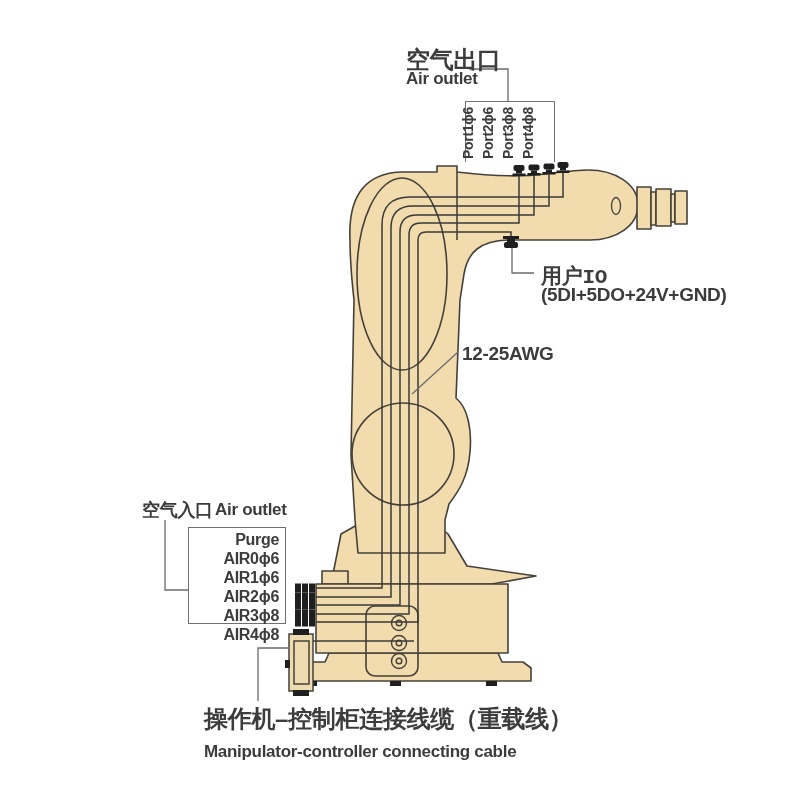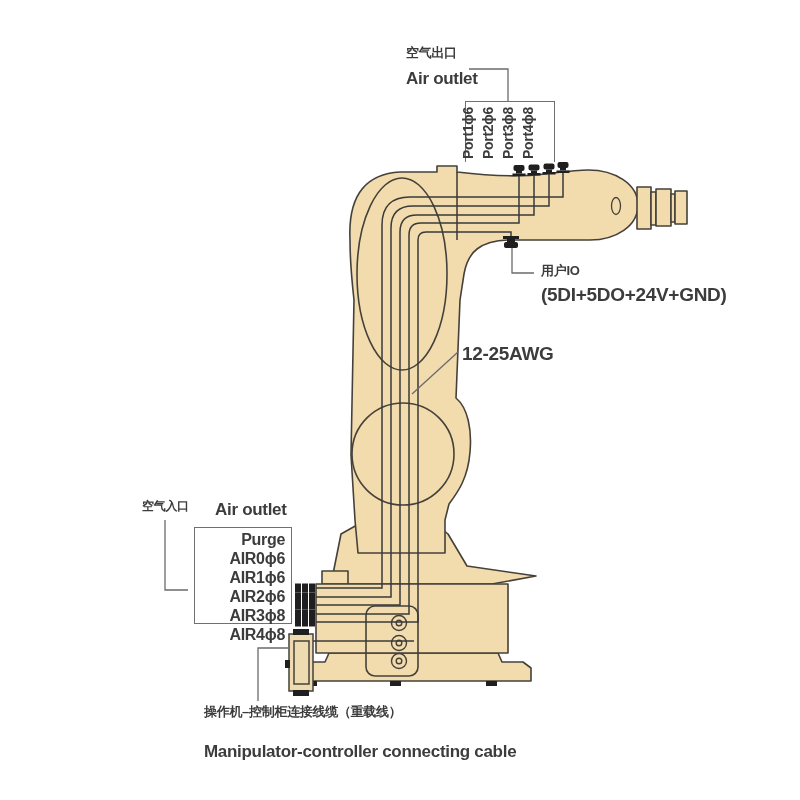--- a/index.html
+++ b/index.html
@@ -2,36 +2,36 @@
 <html><head>
 <meta charset="utf-8">
 <style>
   html,body{margin:0;padding:0;background:#ffffff;}
   .stage{
     position:relative;width:800px;height:800px;background:#ffffff;overflow:hidden;
     font-family:"Liberation Sans","DejaVu Sans",sans-serif;color:#3c3c3c;
   }
   .stage svg{position:absolute;left:0;top:0;}
   .lbl{position:absolute;white-space:nowrap;font-weight:bold;color:#3c3c3c;letter-spacing:-0.3px;}
-  .cn-lg{font-size:13px;}
-  .cn-md{font-size:12px;}
+  .cn-lg{font-size:24px;}
+  .cn-md{font-size:18px;}
   .en-lg{font-size:17px;}
   .en-md{font-size:19px;}
   .portbox{
     position:absolute;left:465px;top:101px;width:88px;height:60px;
     border-top:1.4px solid #707070;border-left:1.4px solid #707070;border-right:1.4px solid #707070;
   }
   .portlbl{
     position:absolute;bottom:3px;height:15px;font-size:14px;font-weight:bold;
     transform-origin:0 100%;transform:rotate(-90deg);white-space:nowrap;letter-spacing:-0.3px;
   }
   .inletbox{
     position:absolute;left:188px;top:527px;width:98px;height:97px;
     border:1.4px solid #707070;box-sizing:border-box;
-    text-align:right;padding:2px 6px 0 0;margin-left:6px;
+    text-align:right;padding:2px 6px 0 0;
   }
   .inletline{font-size:16px;font-weight:bold;line-height:19px;letter-spacing:-0.3px;}
 </style>
 </head>
 <body>
 
 <div class="stage">
 
   <svg width="800" height="800" viewBox="0 0 800 800">
 
@@ -170,21 +170,21 @@
   <div class="lbl cn-lg" style="left:406px;top:44px;">空气出口</div>
   <div class="lbl en-lg" style="left:406px;top:69px;">Air outlet</div>
 
   <div class="portbox">
     <span class="portlbl" style="left:9px;">Port1ϕ6</span>
     <span class="portlbl" style="left:29px;">Port2ϕ6</span>
     <span class="portlbl" style="left:49px;">Port3ϕ8</span>
     <span class="portlbl" style="left:69px;">Port4ϕ8</span>
   </div>
 
-  <div class="lbl en-lg" style="left:541px;top:262px;font-size:13px;">用户IO</div>
+  <div class="lbl en-lg" style="left:541px;top:262px;font-size:21px;font-family:Liberation Mono, monospace;">用户IO</div>
   <div class="lbl en-md" style="left:541px;top:284px;">(5DI+5DO+24V+GND)</div>
 
   <div class="lbl en-md" style="left:462px;top:343px;">12-25AWG</div>
 
   <div class="lbl cn-md" style="left:142px;top:498px;">空气入口</div>
   <div class="lbl en-lg" style="left:215px;top:500px;">Air outlet</div>
 
   <div class="inletbox">
     <div class="inletline">Purge AIR0ϕ6</div>
     <div class="inletline">AIR1ϕ6</div>

